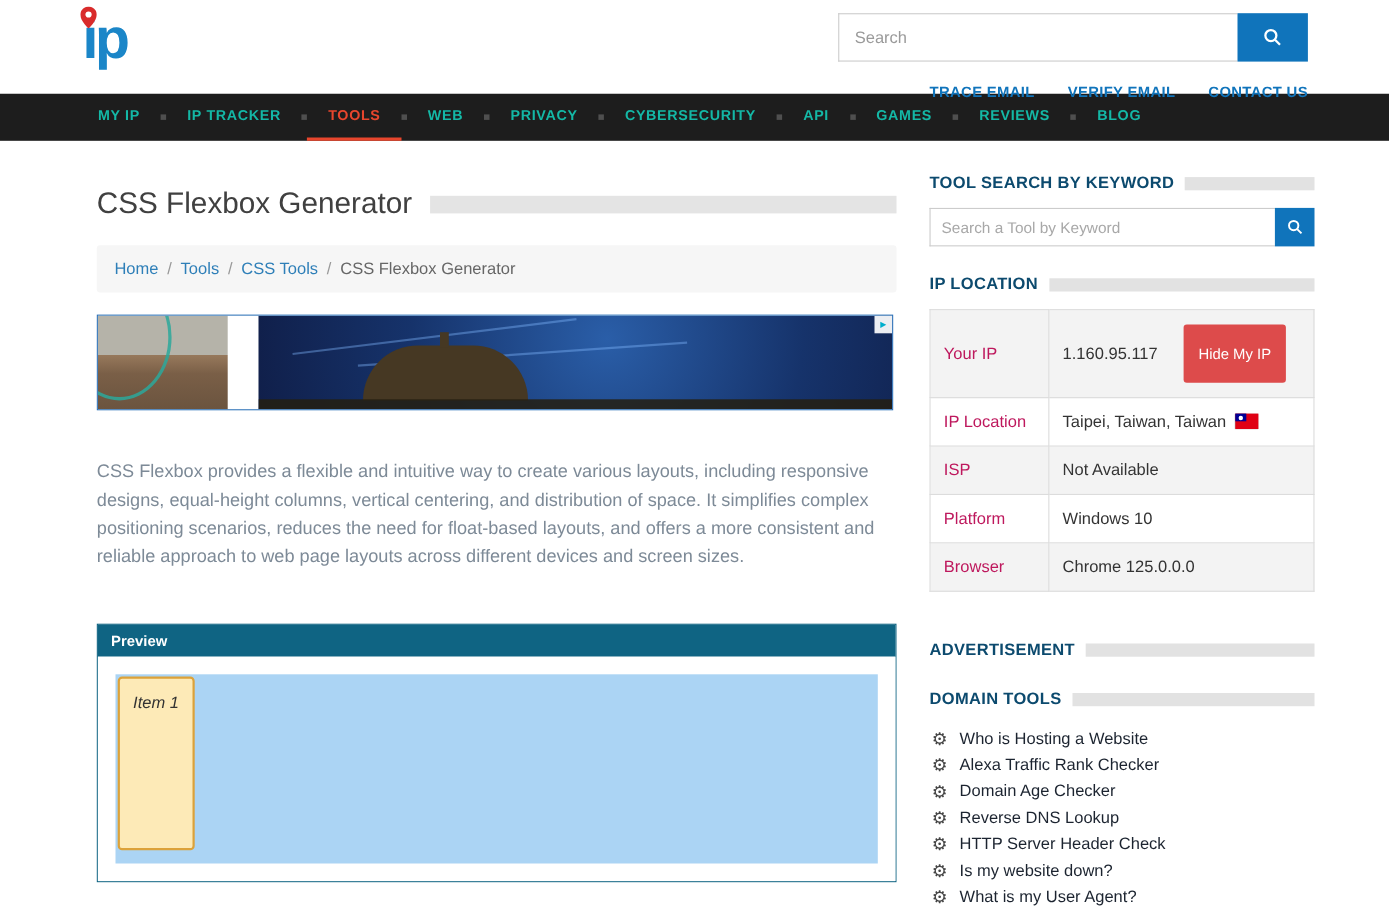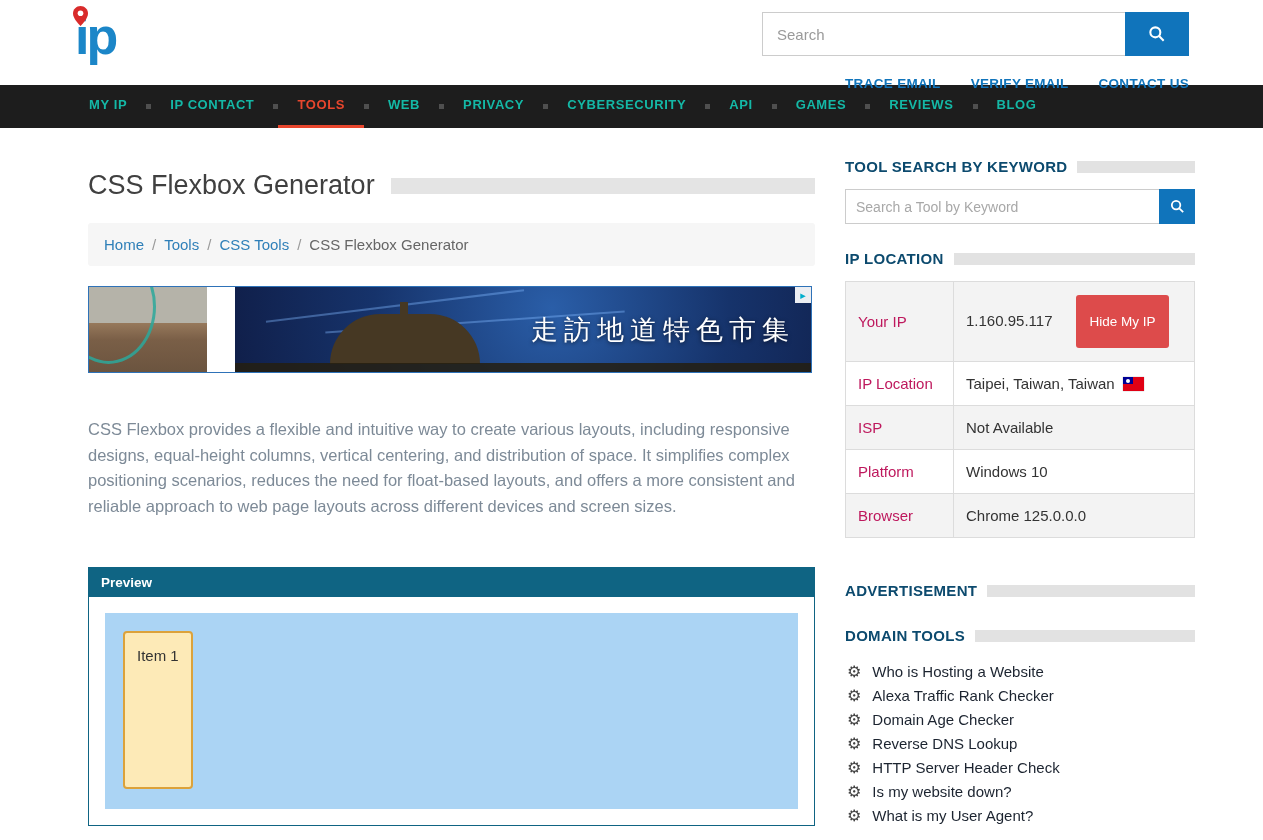--- a/index.html
+++ b/index.html
@@ -78,21 +78,21 @@
        background:rgba(255,255,255,0.92); color:#00aecd; font-size:11px; line-height:16px;
        text-align:center; cursor:pointer; }
 
   
   .intro { margin-top:44px; font-size:16.5px; color:#7d8a97; line-height:1.55; }
 
   
   .preview-panel { margin-top:48px; border:1px solid #0f6483; }
   .preview-header { background:#0f6483; color:#fff; font-weight:bold; font-size:13.5px; padding:7px 12px; }
   .preview-body { padding:16px; background:#fff; }
-  .flex-container { background:#abd4f4; height:196px; padding:18px; display:flex; gap:12px; }
+  .flex-container { background:#abd4f4; height:172px; padding:2px; display:flex; gap:12px;font-style:italic; }
   .flex-item { width:70px; height:158px; background:#fdeab7; border:2px solid #dca23a;
        border-radius:4px; color:#333; font-size:15px; padding:14px 0 0 12px; }
 
   
   .side-heading { display:flex; align-items:center; gap:10px; font-size:15px; font-weight:bold;
        color:#0c4a6e; letter-spacing:0.3px; }
   .side-heading .heading-bar { height:12px; background:#e2e2e2; }
   .mt-40 { margin-top:44px; } .mt-30 { margin-top:28px; }
 
   .ip-table { width:100%; border-collapse:collapse; margin-top:14px; font-size:15px; }
@@ -143,21 +143,21 @@
         <a class="hlink">TRACE EMAIL</a>
         <a class="hlink">VERIFY EMAIL</a>
         <a class="hlink">CONTACT US</a>
       </nav>
   </header>
 
   <nav class="main-nav">
     <div class="nav-inner">
         <a class="nav-item">MY IP</a>
         <span class="nav-sep"></span>
-        <a class="nav-item">IP CONTACT</a>
+        <a class="nav-item">IP TRACKER</a>
         <span class="nav-sep"></span>
         <a class="nav-item active">TOOLS</a>
         <span class="nav-sep"></span>
         <a class="nav-item">WEB</a>
         <span class="nav-sep"></span>
         <a class="nav-item">PRIVACY</a>
         <span class="nav-sep"></span>
         <a class="nav-item">CYBERSECURITY</a>
         <span class="nav-sep"></span>
         <a class="nav-item">API</a>
@@ -183,21 +183,20 @@
       <div class="ad-banner">
         <div class="ad-photo">
           <div class="ad-ring"></div>
         </div>
         <div class="ad-gap"></div>
         <div class="ad-scene">
           <div class="ad-streak s1"></div>
           <div class="ad-streak s2"></div>
           <div class="ad-dome"></div>
           <div class="ad-base"></div>
-          <span class="ad-text">走訪地道特色市集</span>
           <span class="adchoices">▸</span>
         </div>
       </div>
 
       <p class="intro">CSS Flexbox provides a flexible and intuitive way to create various layouts, including responsive designs, equal-height columns, vertical centering, and distribution of space. It simplifies complex positioning scenarios, reduces the need for float-based layouts, and offers a more consistent and reliable approach to web page layouts across different devices and screen sizes.</p>
 
       <section class="preview-panel">
         <div class="preview-header">Preview</div>
         <div class="preview-body">
           <div class="flex-container">

